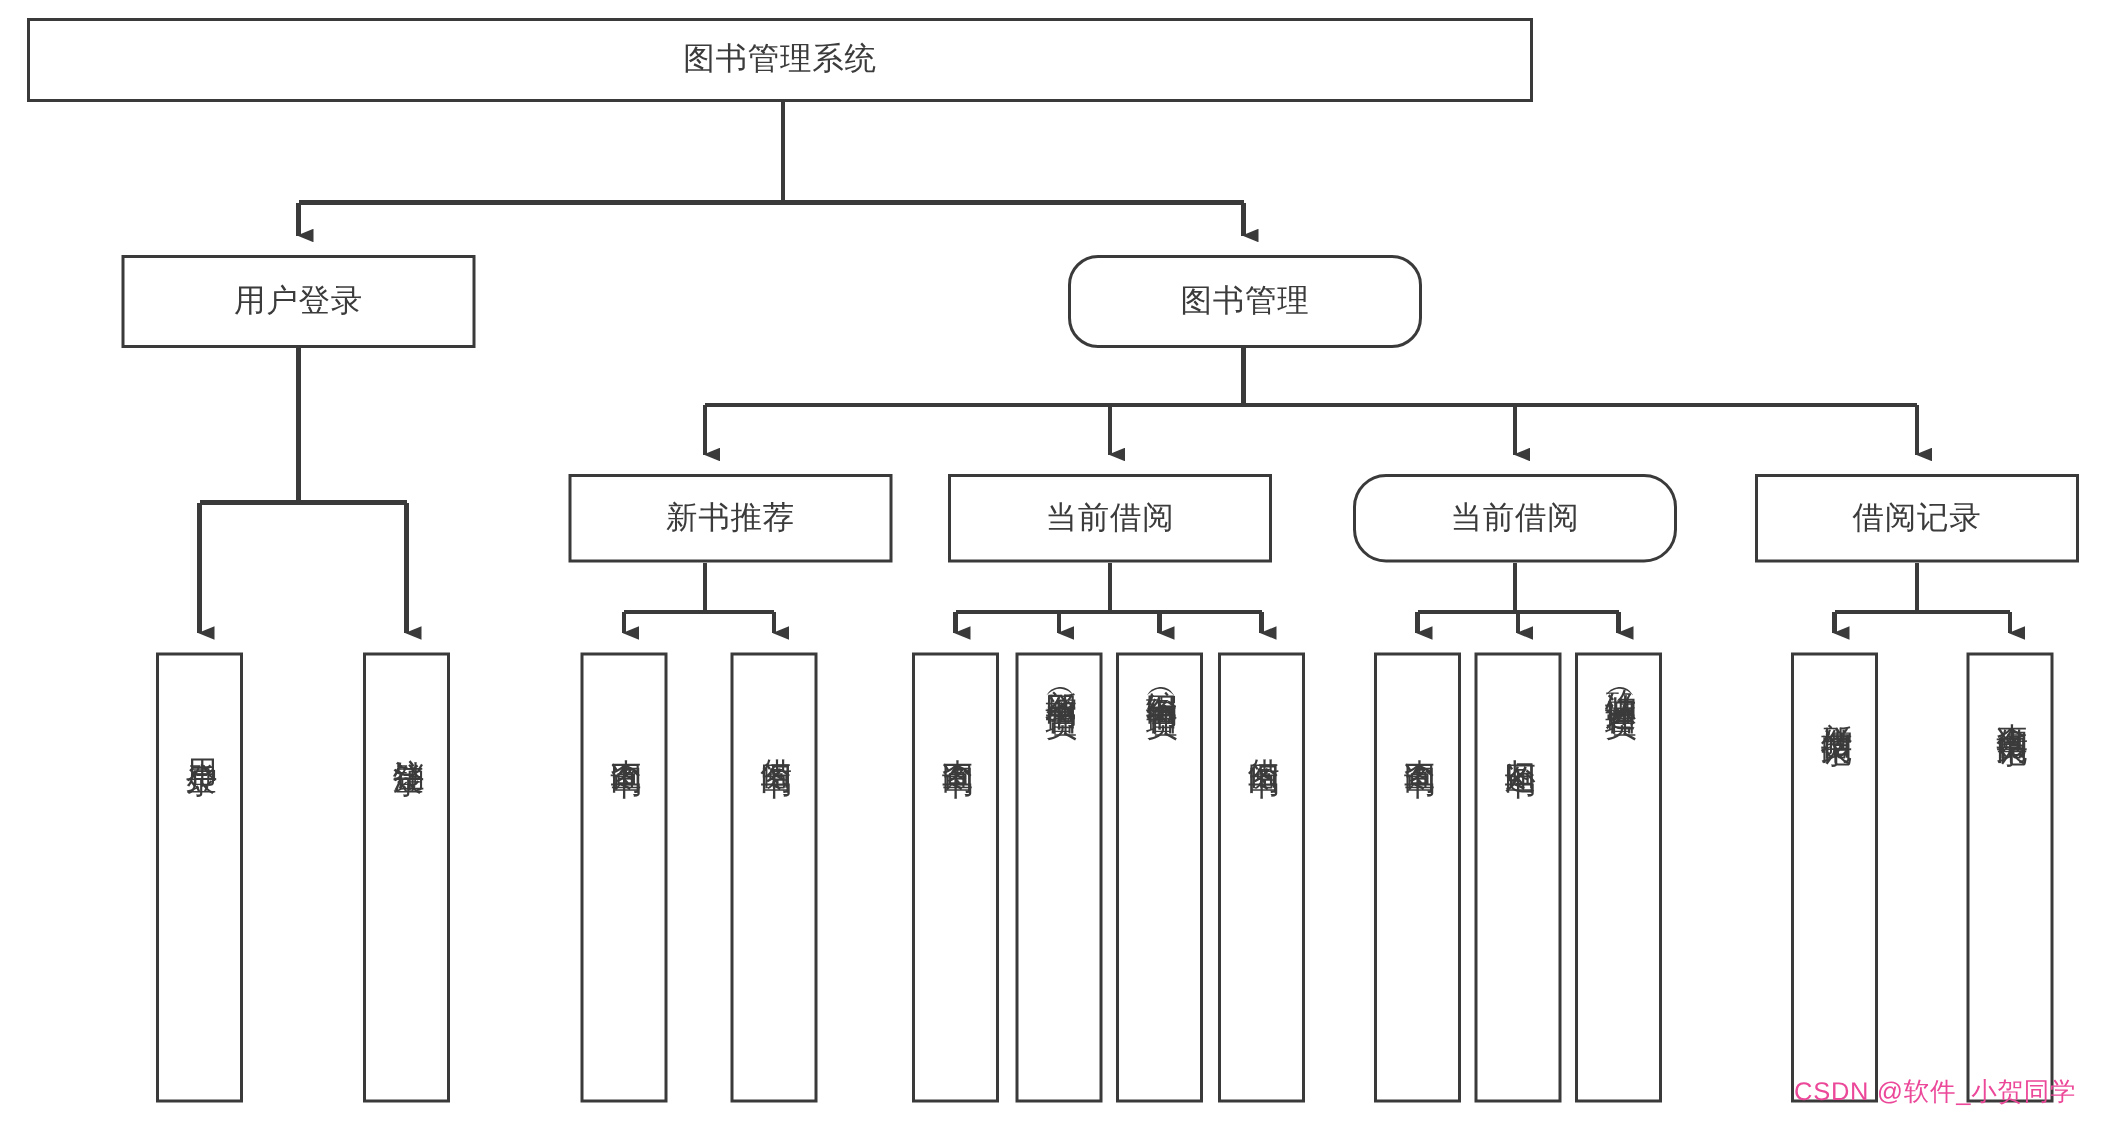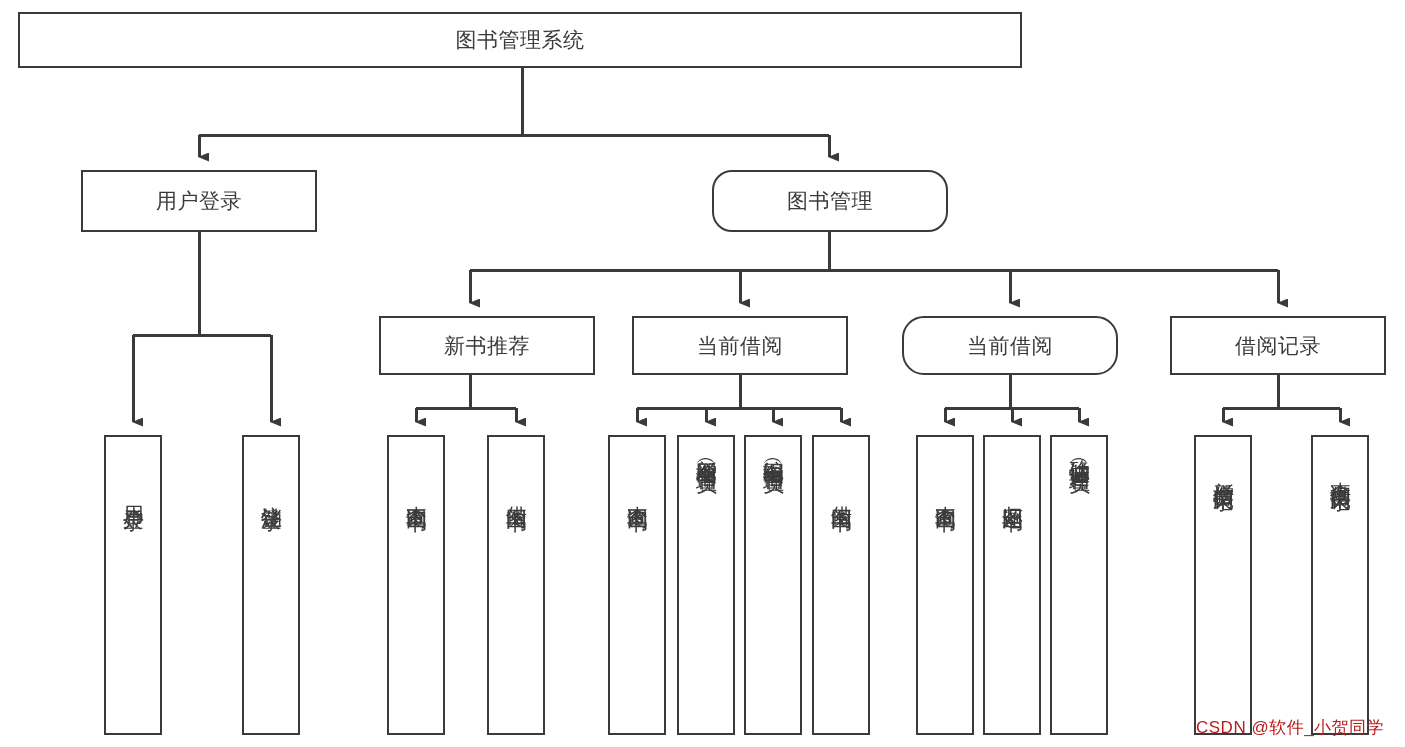--- a/index.html
+++ b/index.html
@@ -48,21 +48,21 @@
     writing-mode: vertical-rl;
     text-orientation: upright;
     line-height: 1.38;
     letter-spacing: 2px;
     white-space: nowrap;
     text-align: center;
   }
   .watermark {
     position: absolute;
     font-size: 17px;
-    color: #b91c1c;
+    color: #ec4899;
     white-space: nowrap;
     letter-spacing: 0.5px;
   }
 </style>
 </head>
 <body>
 
 <div id="diagram-root">
 
   <svg id="diagram-svg" viewBox="0 0 1405 747">

